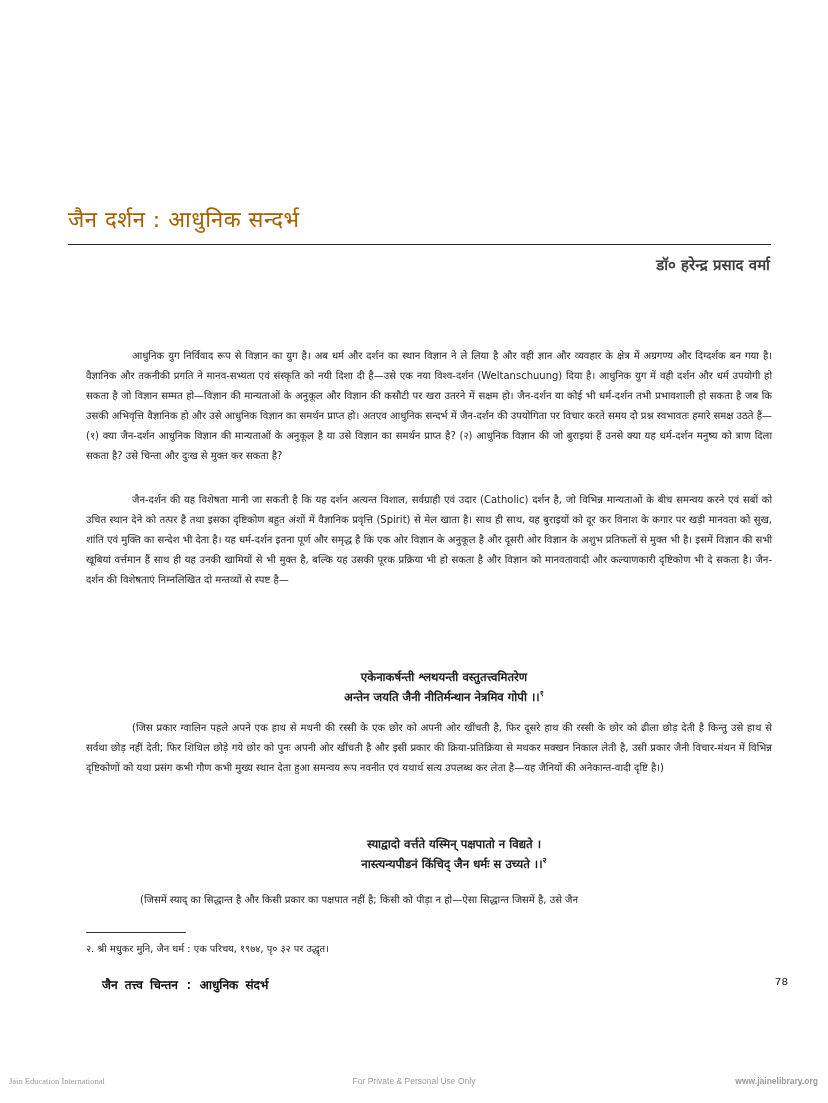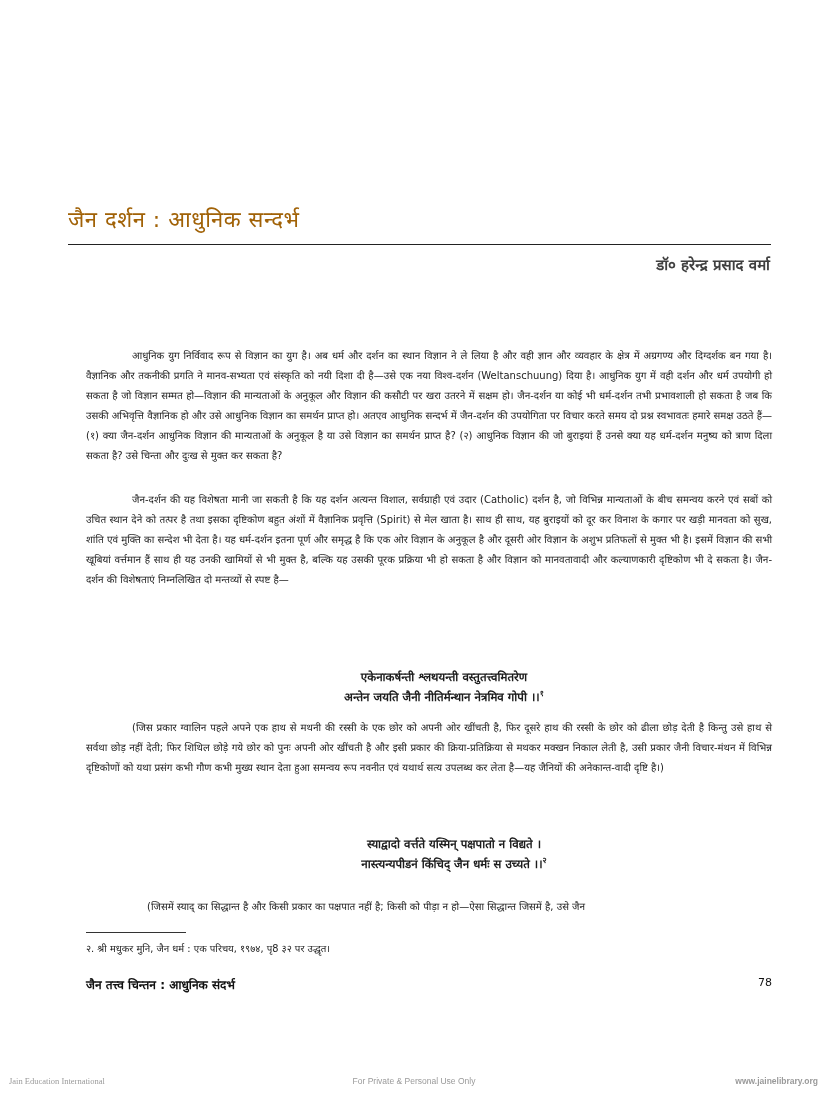--- a/index.html
+++ b/index.html
@@ -45,23 +45,23 @@
   .sup { font-size: 8px; vertical-align: super; line-height: 0; }
   .fn-rule {
     position: absolute; left: 86px; top: 932px; width: 100px;
     border-top: 1px solid #333;
   }
   .footnotes {
     position: absolute; left: 86px; top: 940px; width: 690px;
     font-size: 9.8px; line-height: 17px; color: #222;
   }
   .running-footer {
-    position: absolute; left: 86px; top: 976px; width: 686px;
+    position: absolute; left: 102px; top: 976px; width: 686px;
     font-size: 12px; font-weight: bold; color: #111;
-    display: flex; justify-content: space-between;
+    display: flex; justify-content: space-between; font-family: Liberation Mono, monospace;
   }
   .page-num { font-weight: normal; font-size: 11px; }
   .watermark {
     position: absolute; top: 1076px; left: 0; width: 828px;
     font-family: "Liberation Sans", sans-serif; font-size: 8.5px; color: #9a9a9a;
   }
   .wm-left { position: absolute; left: 9px; font-family: Liberation Serif, serif; }
   .wm-center { position: absolute; left: 0; width: 828px; text-align: center; }
   .wm-right { position: absolute; right: 10px; font-weight: bold; }
 </style>
@@ -82,25 +82,25 @@
     <span class="verse-line"><span>अन्तेन जयति जैनी नीतिर्मन्थान नेत्रमिव गोपी ।।</span><span class="sup">१</span></span>
   </div>
 
   <p class="body-text p3 indent" style="margin:0">(जिस प्रकार ग्वालिन पहले अपने एक हाथ से मथनी की रस्सी के एक छोर को अपनी ओर खींचती है, फिर दूसरे हाथ की रस्सी के छोर को ढीला छोड़ देती है किन्तु उसे हाथ से सर्वथा छोड़ नहीं देती; फिर शिथिल छोड़े गये छोर को पुनः अपनी ओर खींचती है और इसी प्रकार की क्रिया-प्रतिक्रिया से मथकर मक्खन निकाल लेती है, उसी प्रकार जैनी विचार-मंथन में विभिन्न दृष्टिकोणों को यथा प्रसंग कभी गौण कभी मुख्य स्थान देता हुआ समन्वय रूप नवनीत एवं यथार्थ सत्य उपलब्ध कर लेता है—यह जैनियों की अनेकान्त-वादी दृष्टि है।)</p>
 
   <div class="verse verse2">
     <span class="verse-line">स्याद्वादो वर्त्तते यस्मिन् पक्षपातो न विद्यते ।</span>
     <span class="verse-line"><span>नास्त्यन्यपीडनं किंचिद् जैन धर्मः स उच्यते ।।</span><span class="sup">२</span></span>
   </div>
 
-  <p class="body-text p4 indent" style="margin:15px">(जिसमें स्याद् का सिद्धान्त है और किसी प्रकार का पक्षपात नहीं है; किसी को पीड़ा न हो—ऐसा सिद्धान्त जिसमें है, उसे जैन</p>
+  <p class="body-text p4 indent" style="margin:8px">(जिसमें स्याद् का सिद्धान्त है और किसी प्रकार का पक्षपात नहीं है; किसी को पीड़ा न हो—ऐसा सिद्धान्त जिसमें है, उसे जैन</p>
 
   <div class="fn-rule"></div>
   <div class="footnotes">
-    <div>२. श्री मधुकर मुनि, जैन धर्म : एक परिचय, १९७४, पृ8 ३२ पर उद्धृत।</div>
+    <div>२. श्री मधुकर मुनि, जैन धर्म : एक परिचय, १९७४, पृ० ३२ पर उद्धृत।</div>
   </div>
 
   <div class="running-footer">
     <span>जैन तत्त्व चिन्तन : आधुनिक संदर्भ</span>
     <span class="page-num">78</span>
   </div>
 
   <div class="watermark">
     <span class="wm-left">Jain Education International</span>
     <span class="wm-center">For Private &amp; Personal Use Only</span>

